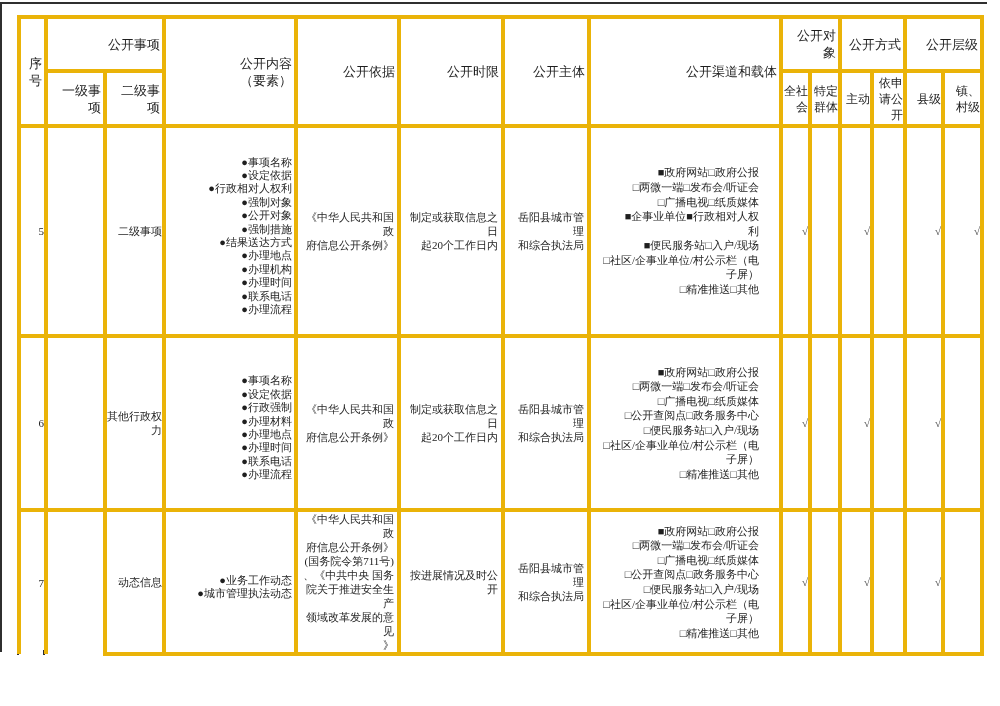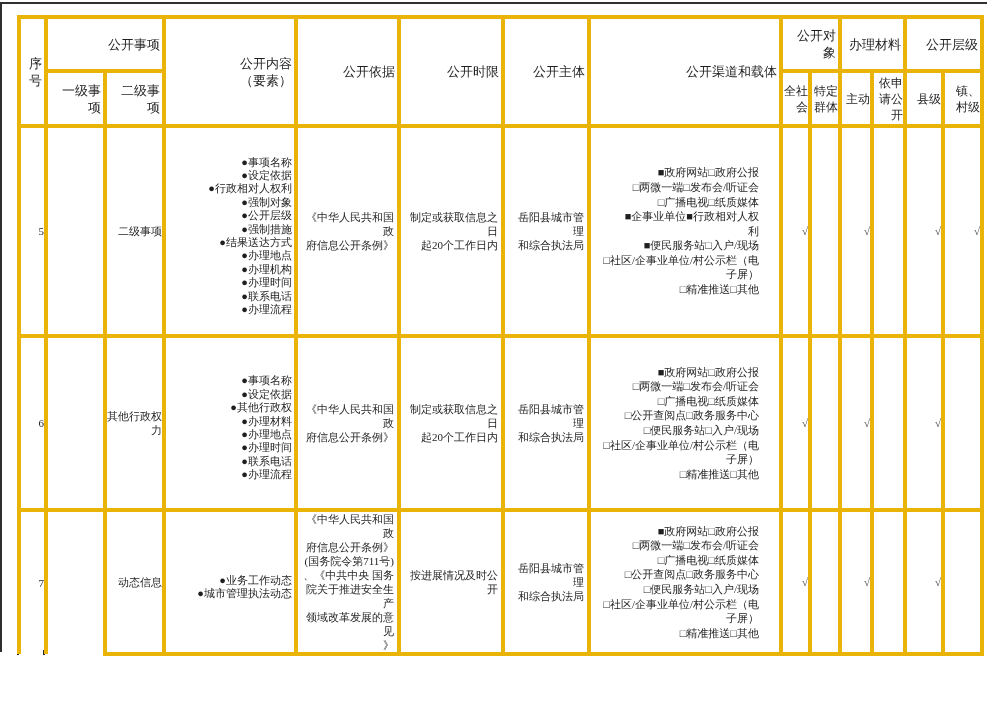--- a/index.html
+++ b/index.html
@@ -82,21 +82,21 @@
       <tr style="height:54px">
         <th rowspan="2">序号</th>
         <th colspan="2">公开事项</th>
         <th rowspan="2" class="pre">公开内容
 （要素）</th>
         <th rowspan="2">公开依据</th>
         <th rowspan="2">公开时限</th>
         <th rowspan="2">公开主体</th>
         <th rowspan="2">公开渠道和载体</th>
         <th colspan="2">公开对象</th>
-        <th colspan="2">办理材料</th>
+        <th colspan="2">公开方式</th>
         <th colspan="2">公开层级</th>
       </tr>
       <tr style="height:55px">
         <th>一级事项</th>
         <th>二级事项</th>
         <th class="narrow">全社会</th>
         <th class="narrow">特定群体</th>
         <th class="narrow">主动</th>
         <th class="narrow">依申请公开</th>
         <th class="narrow">县级</th>
@@ -106,21 +106,21 @@
     <tbody>
         <tr style="height: 210px;">
           <td class="c-serial nb">5</td>
           <td class="c-l1 nb"></td>
           <td class="c-l2 pre">二级事项</td>
           <td class="c-content">
             <div>●事项名称</div>
             <div>●设定依据</div>
             <div>●行政相对人权利</div>
             <div>●强制对象</div>
-            <div>●公开层级</div>
+            <div>●公开对象</div>
             <div>●强制措施</div>
             <div>●结果送达方式</div>
             <div>●办理地点</div>
             <div>●办理机构</div>
             <div>●办理时间</div>
             <div>●联系电话</div>
             <div>●办理流程</div>
           </td>
           <td class="c-basis pre">《中华人民共和国政
 府信息公开条例》</td>
@@ -145,21 +145,21 @@
           <td class="c-mark">√</td>
         </tr>
         <tr style="height: 174px;">
           <td class="c-serial nb">6</td>
           <td class="c-l1 nb"></td>
           <td class="c-l2 pre">其他行政权
 力</td>
           <td class="c-content">
             <div>●事项名称</div>
             <div>●设定依据</div>
-            <div>●其他行政权</div>
+            <div>●行政强制</div>
             <div>●办理材料</div>
             <div>●办理地点</div>
             <div>●办理时间</div>
             <div>●联系电话</div>
             <div>●办理流程</div>
           </td>
           <td class="c-basis pre">《中华人民共和国政
 府信息公开条例》</td>
           <td class="c-time pre">制定或获取信息之日
 起20个工作日内</td>

